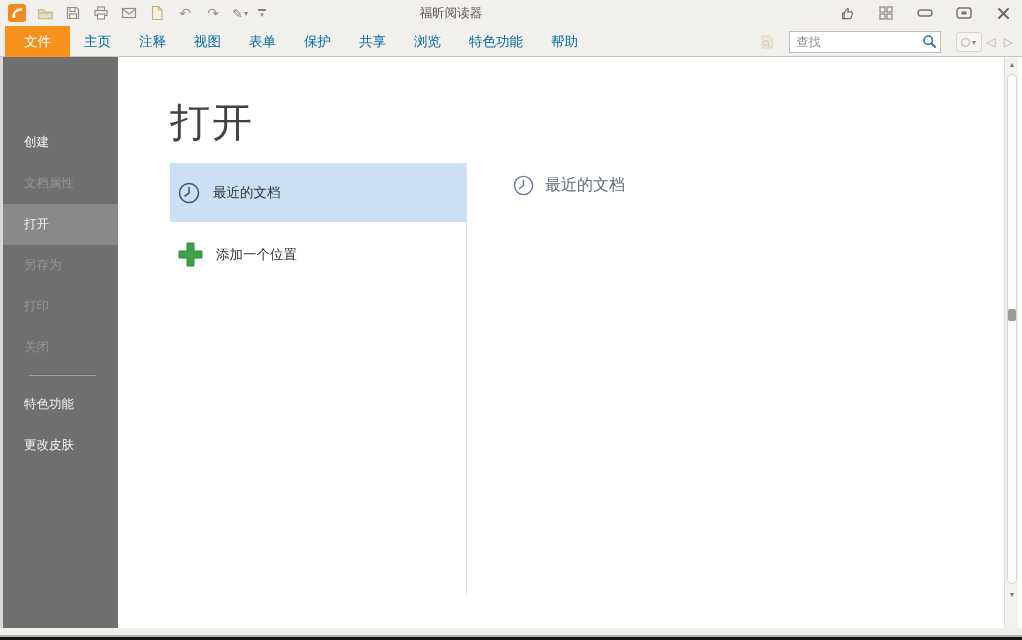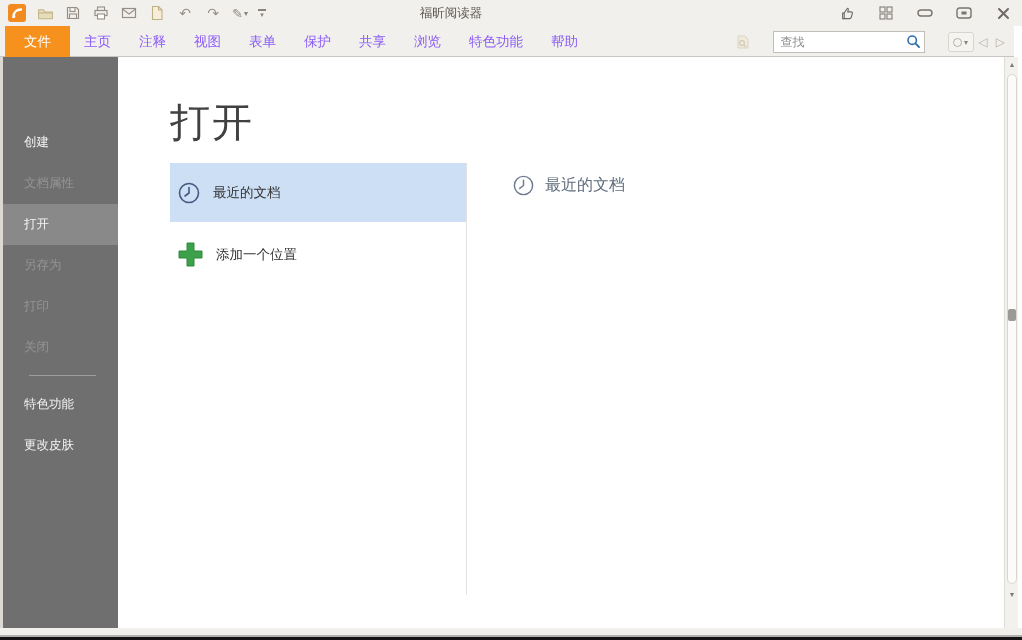--- a/index.html
+++ b/index.html
@@ -19,25 +19,25 @@
   .customize { display:flex; flex-direction:column; align-items:center; }
   .customize .bar { width:8px; border-top:2px solid #8a837c; margin-bottom:1px; }
   .customize .arr { font-size:7px; color:#8a837c; line-height:5px; }
   .win-title { position:absolute; left:0; right:120px; top:0; height:26px;
                display:flex; align-items:center; justify-content:center;
                font-size:12.5px; color:#5a5650; }
   .wincontrols { position:absolute; right:10px; top:0; height:26px; display:flex; align-items:center; gap:21px; }
   .wc-btn { width:18px; height:18px; display:flex; align-items:center; justify-content:center; }
 
   
-  .tabrow { position:absolute; left:0; top:26px; right:8px; height:31px; background:#f2f0ed; border-bottom:1px solid #c9c5c0; }
+  .tabrow { position:absolute; left:0; top:26px; right:0; height:31px; background:#f2f0ed; border-bottom:1px solid #c9c5c0; }
   .tabs { position:absolute; left:5px; top:0; height:31px; display:flex; }
-  .tab { height:31px; line-height:31px; padding:0 14px; font-size:13.5px; color:#8b5cf6; white-space:nowrap; cursor:default; }
+  .tab { height:31px; line-height:31px; padding:0 14px; font-size:13.5px; color:#0369a1; white-space:nowrap; cursor:default; }
   .tab.active { background:#f6911e; color:#fff; padding:0 19px; }
-  .searcharea { position:absolute; right:6px; top:4px; height:24px; display:flex; align-items:center; gap:20px; }
+  .searcharea { position:absolute; right:6px; top:4px; height:24px; display:flex; align-items:center; gap:12px; }
   .search-doc { opacity:.55; margin-right:2px; }
   .searchbox { position:relative; width:152px; height:22px; }
   .searchbox input { width:100%; height:100%; border:1px solid #c2beb8; background:#fff; font-size:12px;
                      padding:0 24px 0 7px; color:#444; outline:none; font-family:inherit; }
   .searchbox input::placeholder { color:#8d8d8d; }
   .mag { position:absolute; right:4px; top:3px; }
   .find-btns { display:flex; align-items:center; gap:2px; margin-left:3px; }
   .roundbtn { width:26px; height:20px; border:1px solid #d8d4cf; background:#f6f4f1; border-radius:3px;
               display:flex; align-items:center; justify-content:center; gap:2px; }
   .circle-ic { width:9px; height:9px; border:1.3px solid #b3afa9; border-radius:50%; }

